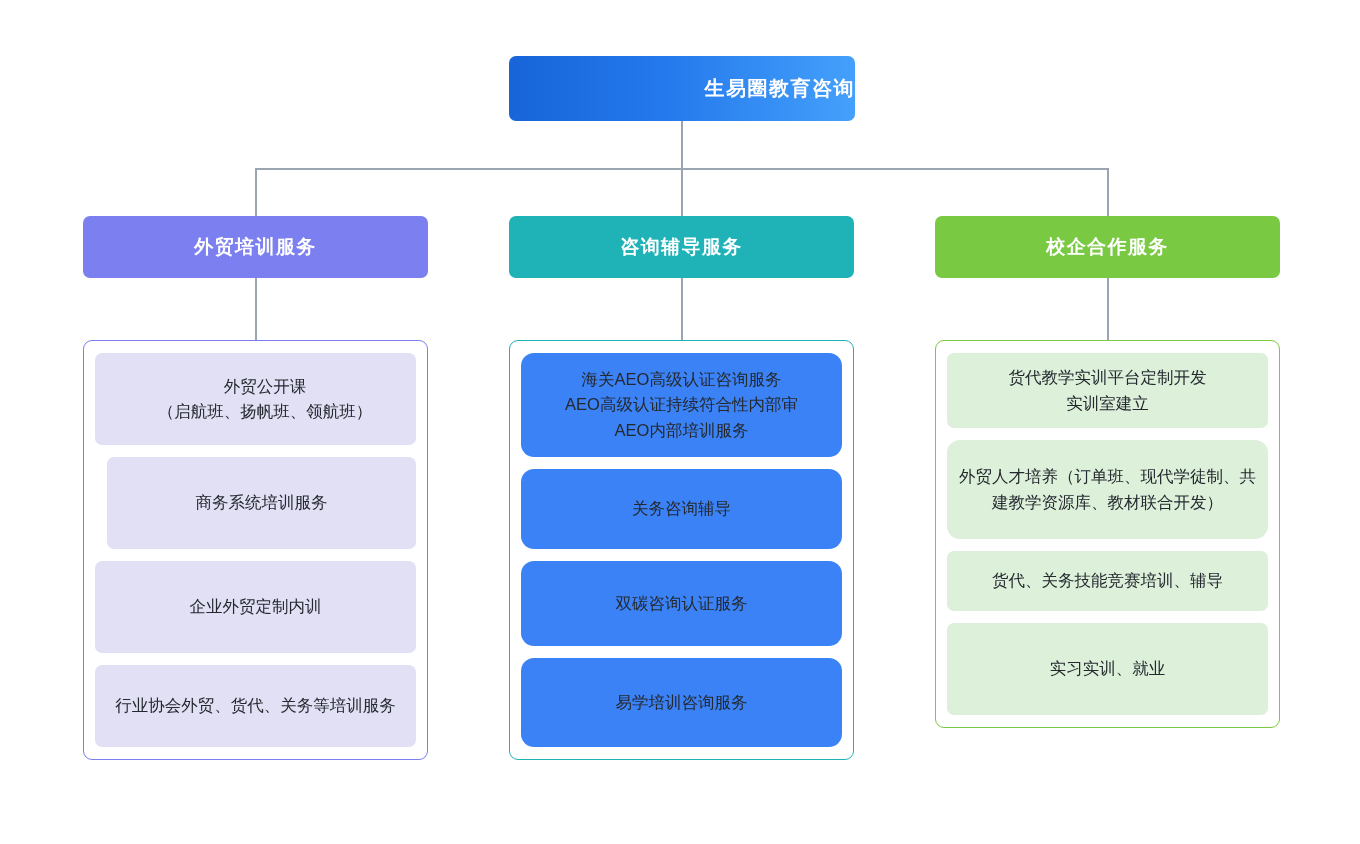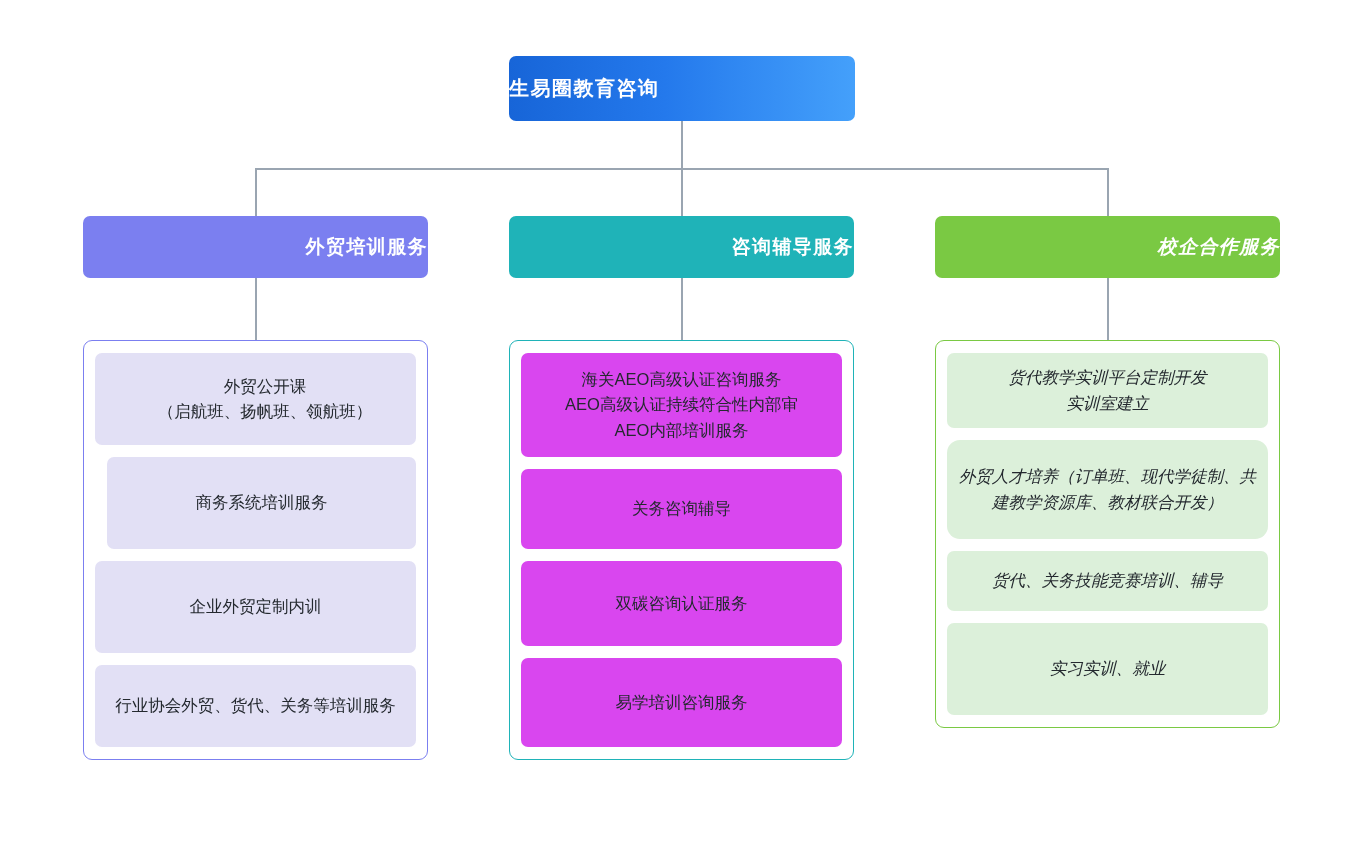--- a/index.html
+++ b/index.html
@@ -49,21 +49,21 @@
   
   .root-node {
     position: absolute;
     left: 509px;
     top: 56px;
     width: 346px;
     height: 65px;
     border-radius: 7px;
     display: flex;
     align-items: center;
-    justify-content: flex-start;
+    justify-content: flex-end;
     z-index: 3;
     background: linear-gradient(90deg, #1765d8 0%, #2479ec 45%, #44a0fb 100%);
   }
   .root-label {
     color: #ffffff;
     font-size: 20px;
     font-weight: bold;
     letter-spacing: 1.5px;
   }
 
@@ -76,28 +76,28 @@
     height: 844px;
     z-index: 2;
   }
   .column {
     position: absolute;
     top: 216px;
     width: 345px;
   }
   .col-0 { left: 83px; }
   .col-1 { left: 509px; }
-  .col-2 { left: 935px; font-style: italic; }
+  .col-2 { left: 935px; }
 
   .branch-header {
     height: 62px;
     border-radius: 7px;
     display: flex;
     align-items: center;
-    justify-content: flex-end;
+    justify-content: center;
     box-sizing: border-box;
   }
   .branch-header-label {
     color: #ffffff;
     font-size: 19px;
     font-weight: bold;
     letter-spacing: 1.4px;
   }
 
   .branch-body {
@@ -131,21 +131,21 @@
   }
 
   
   .col-0 .branch-header { background: #7b7ff0; }
   .col-0 .branch-body   { border-color: #7b7ff0; }
   .col-0 .leaf          { background: #e2e0f5; }
 
   
   .col-1 .branch-header { background: #1fb3b8; }
   .col-1 .branch-body   { border-color: #1fb3b8; }
-  .col-1 .leaf          { background: #d946ef; }
+  .col-1 .leaf          { background: #3b82f6; border-radius: 13px; }
 
   
   .col-2 .branch-header { background: #7ac943; }
   .col-2 .branch-body   { border-color: #7ac943; }
   .col-2 .leaf          { background: #dcf0da; }
 </style>
 </head>
 <body>
 
 <div id="chart-root">

